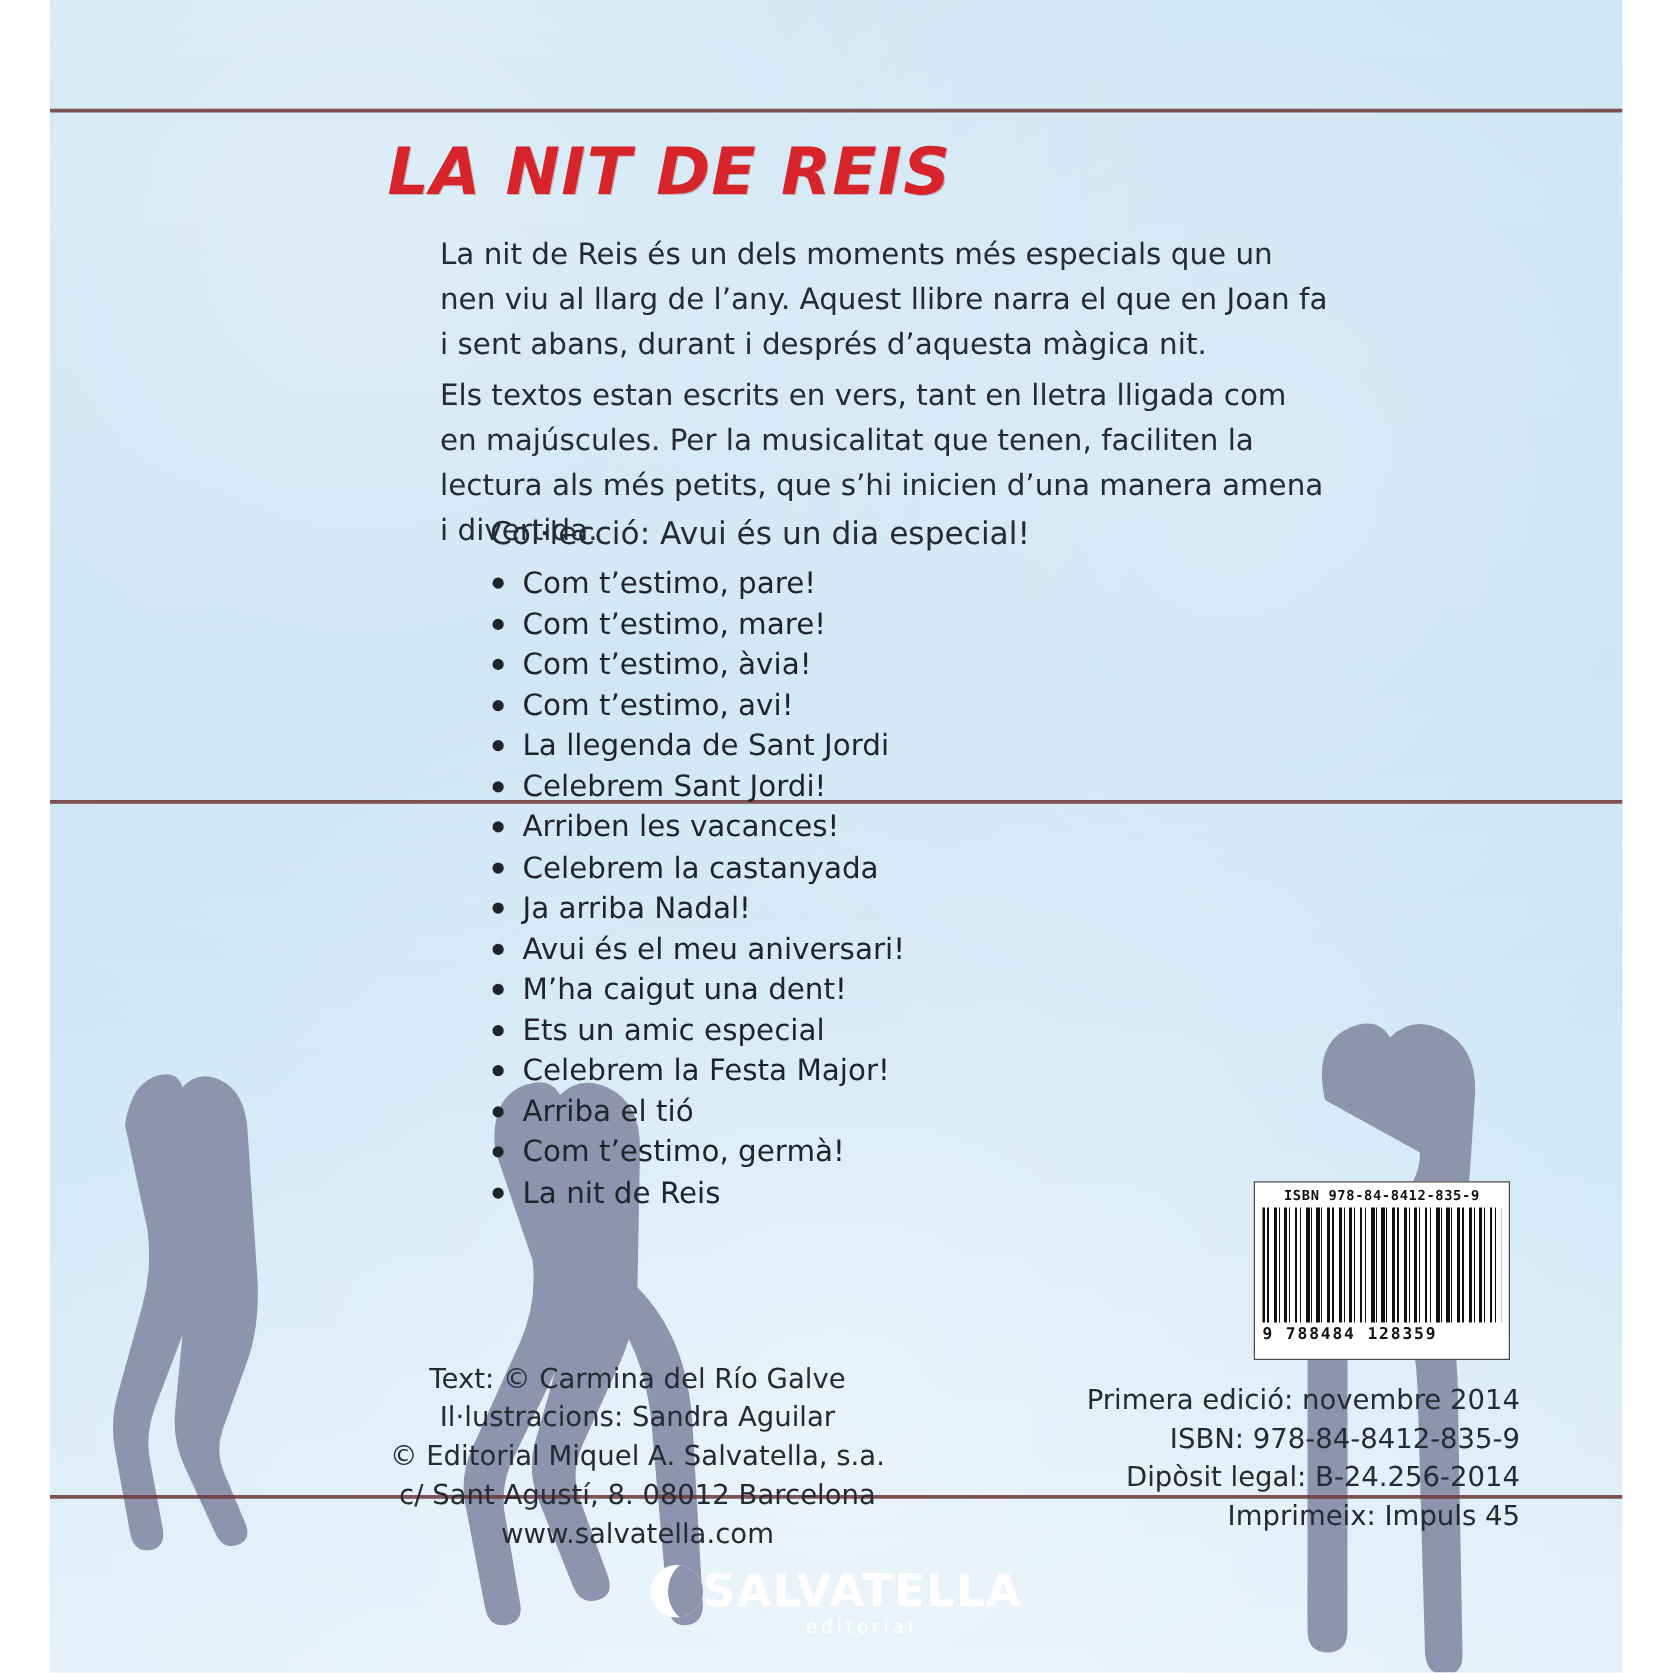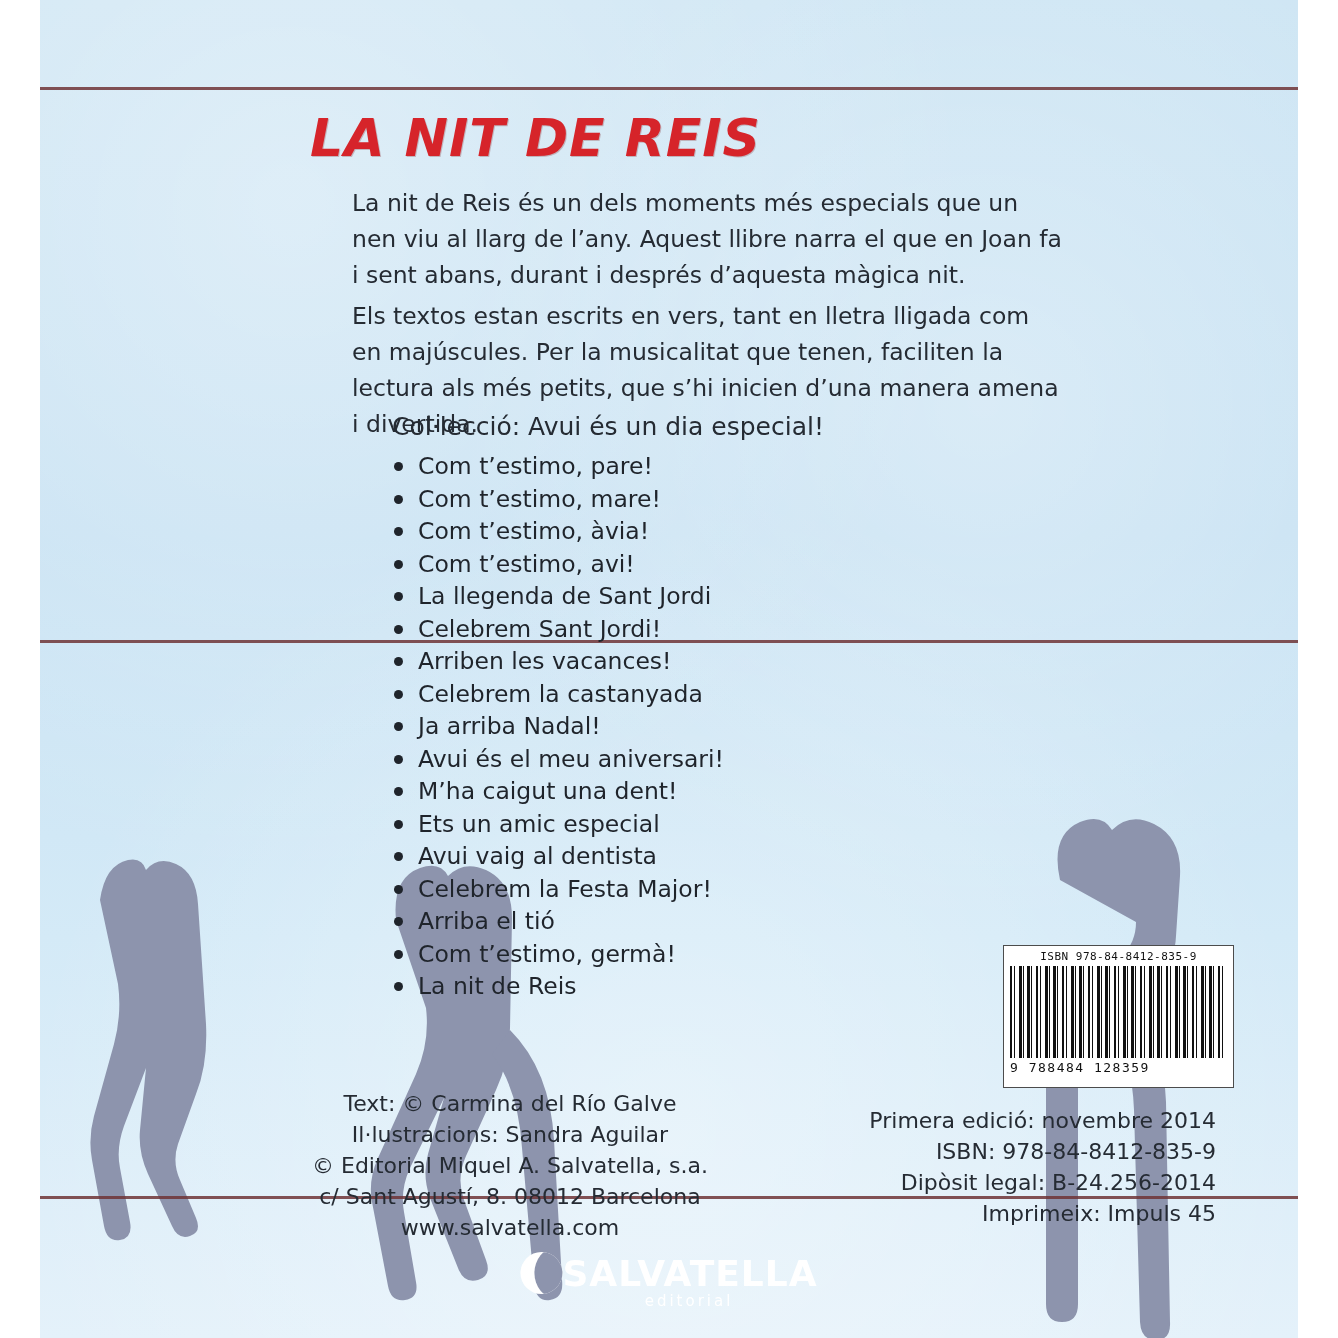--- a/index.html
+++ b/index.html
@@ -138,26 +138,27 @@
     line-height: 31px;
     color: #252b33;
   }
   #edition div { white-space: nowrap; }
 
   
   #barcode-box {
     position: absolute;
     left: 963px;
     top: 945px;
-    width: 231px;
+    width: 205px;
     height: 143px;
     background: #ffffff;
     border: 1px solid #4c4c4c;
     box-sizing: border-box;
     padding: 4px 6px 2px 6px;
+    font-weight: bold;
   }
   #barcode-label {
     font-family: "DejaVu Sans Mono", monospace;
     font-size: 11px;
     letter-spacing: 0.5px;
     color: #111;
     text-align: center;
     margin-bottom: 3px;
   }
   #barcode-bars {
@@ -267,21 +268,20 @@
       <li>Com t’estimo, àvia!</li>
       <li>Com t’estimo, avi!</li>
       <li>La llegenda de Sant Jordi</li>
       <li>Celebrem Sant Jordi!</li>
       <li>Arriben les vacances!</li>
       <li>Celebrem la castanyada</li>
       <li>Ja arriba Nadal!</li>
       <li>Avui és el meu aniversari!</li>
       <li>M’ha caigut una dent!</li>
       <li>Ets un amic especial</li>
-      <li>Avui vaig al dentista</li>
       <li>Celebrem la Festa Major!</li>
       <li>Arriba el tió</li>
       <li>Com t’estimo, germà!</li>
       <li>La nit de Reis</li>
     </ul>
 
     <div id="barcode-box">
       <div id="barcode-label">ISBN 978-84-8412-835-9</div>
       <div id="barcode-bars"></div>
       <div id="barcode-number">9 788484 128359</div>

